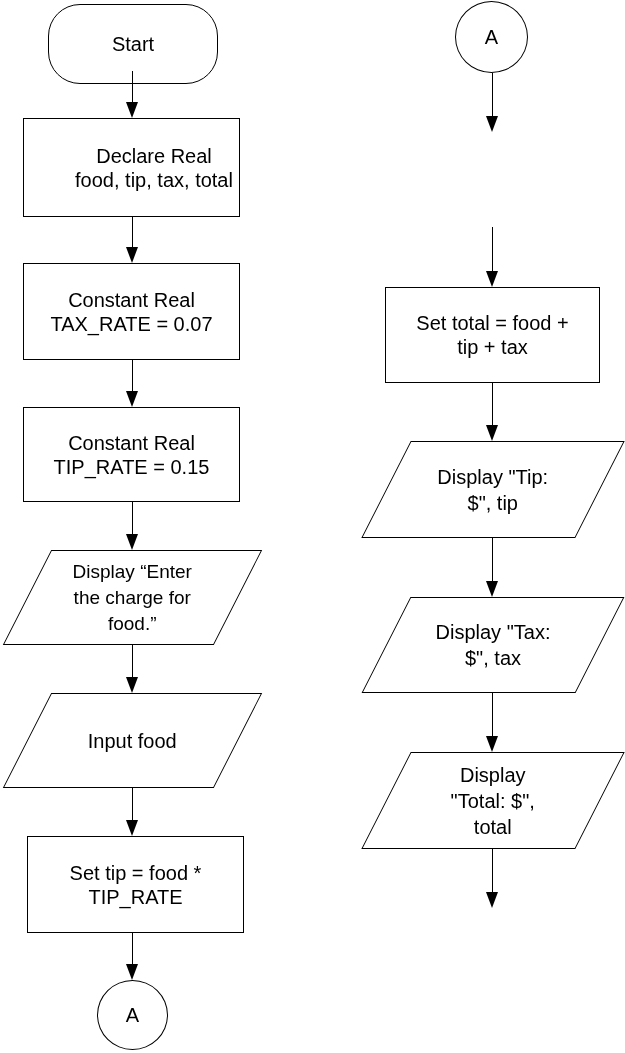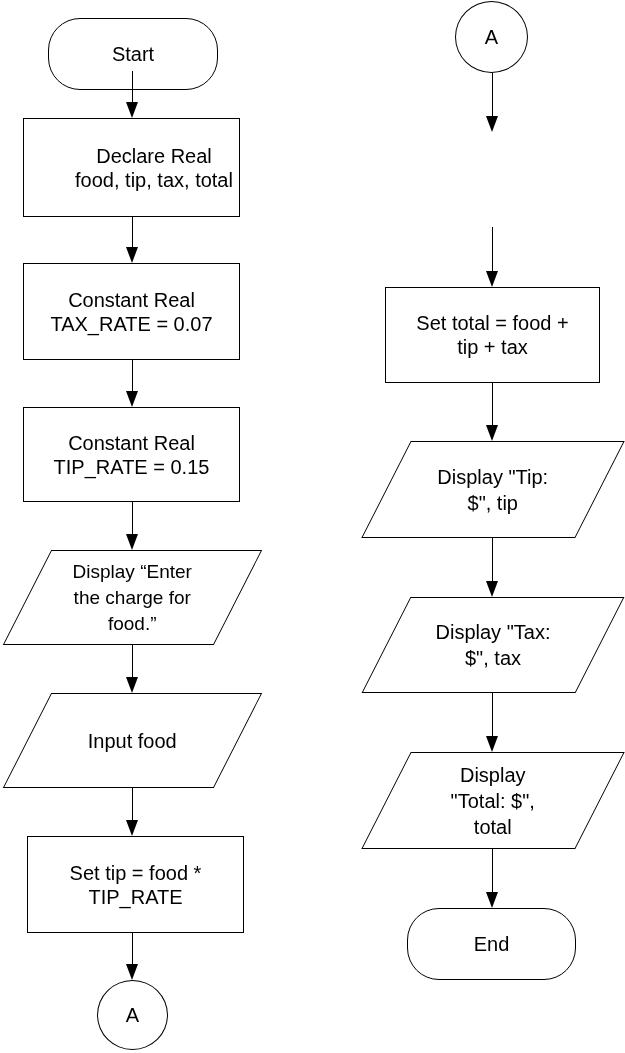--- a/index.html
+++ b/index.html
@@ -62,21 +62,21 @@
     border-left: 6.5px solid transparent;
     border-right: 6.5px solid transparent;
     border-top: 16px solid #000000;
   }
 </style>
 </head>
 <body>
 
 <div id="canvas">
 
-  <div class="node terminal" style="left:48px; top:18px; width:170px; height:72px;">
+  <div class="node terminal" style="left:48px; top:4px; width:170px; height:80px;">
     <span class="lbl">Start</span>
   </div>
 
   <div class="arrow" style="left:126px; top:71px; height:47px;">
     <div class="shaft"></div>
     <div class="head"></div>
   </div>
 
   <div class="node process" style="left:23px; top:118px; width:217px; height:99px;padding-left:45px;">
     <span class="lbl">Declare Real
@@ -191,17 +191,14 @@
     <span class="lbl">Display
 "Total: $",
 total</span>
   </div>
 
   <div class="arrow" style="left:486px; top:849px; height:59px;">
     <div class="shaft"></div>
     <div class="head"></div>
   </div>
 
-  <div class="node terminal" style="left:407px; top:908px; width:169px; height:72px;">
-    <span class="lbl">End</span>
-  </div>
 
 </div>
 
 </body></html>

